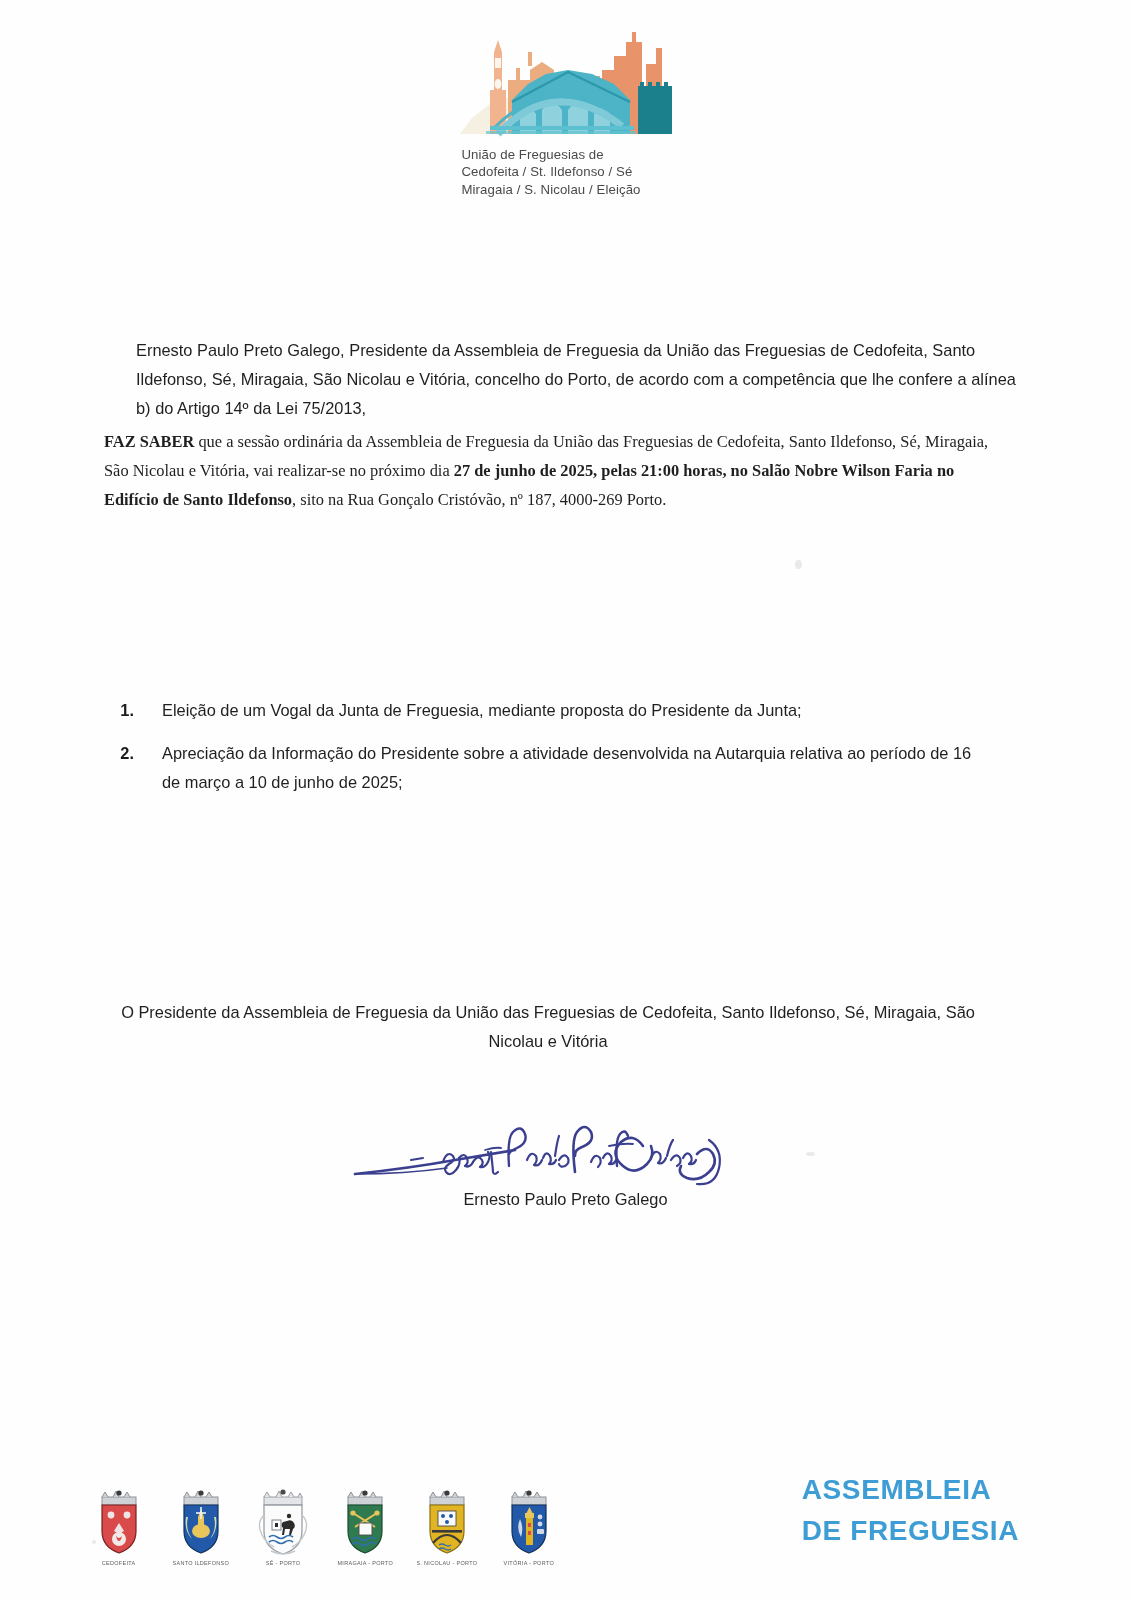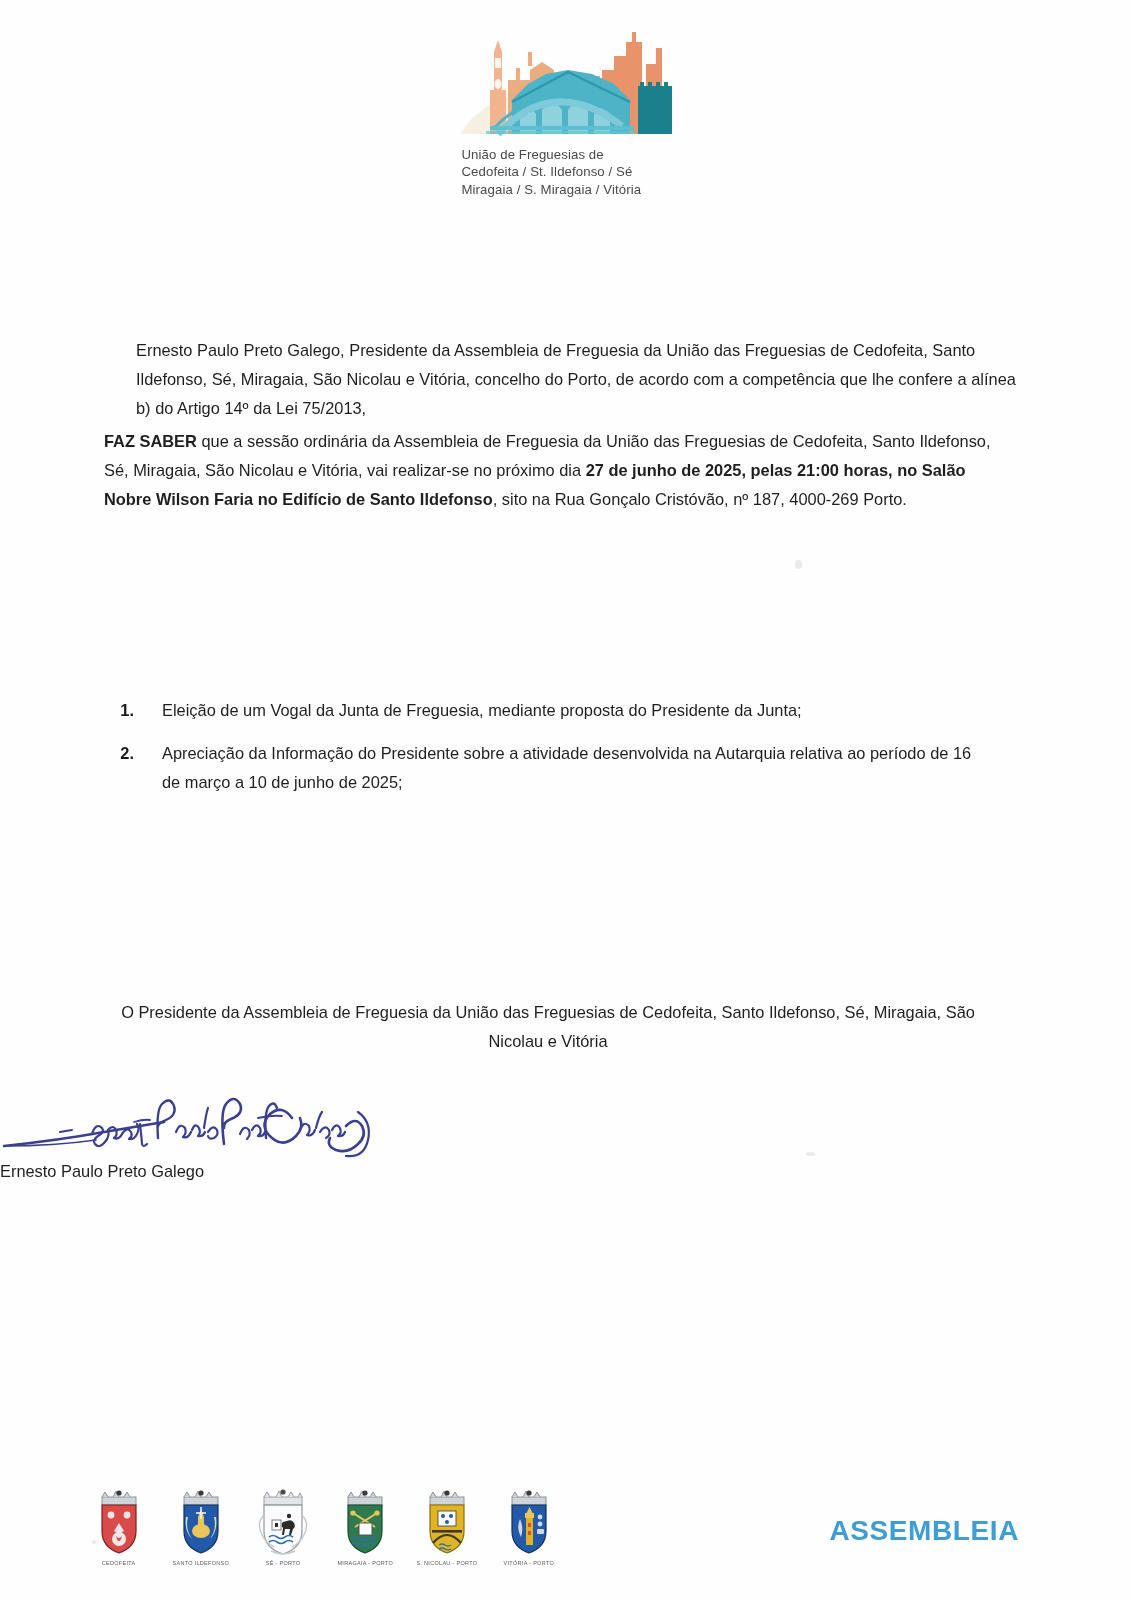--- a/index.html
+++ b/index.html
@@ -86,21 +86,21 @@
   .body-text {
     position: absolute;
     left: 104px;
     width: 888px;
     font-size: 16.4px;
     line-height: 29px;
     color: #1f1f1f;
     text-align: left;
   }
   #para-intro { top: 336px; margin-left: 32px; }
-  #para-fazsaber { top: 427px; }
+  #para-fazsaber { top: 427px; font-family: Liberation Serif, serif; }
   .body-text b { font-weight: bold; }
 
   
   .agenda {
     position: absolute;
     top: 696px;
     left: 104px;
     width: 888px;
   }
   .agenda-item {
@@ -142,26 +142,26 @@
     width: 888px;
     text-align: center;
     font-size: 16.4px;
     line-height: 29px;
     color: #1f1f1f;
   }
 
   
   .signature-wrap {
     position: absolute;
-    top: 1082px;
+    top: 1110px;
     left: 0;
     right: 0;
     display: flex;
     flex-direction: column;
-    align-items: flex-start;
+    align-items: center;
   }
   .signature-art {
     width: 430px;
     height: 78px;
     display: block;
   }
   .signature-name {
     margin-top: 2px;
     font-size: 16.4px;
     color: #1f1f1f;
@@ -250,21 +250,21 @@
 
       <rect x="40" y="104" width="144" height="4" fill="#5cc0d0"></rect>
 
       <path d="M188 112 L188 64 L190 64 L190 60 L194 60 L194 64 L198 64 L198 60 L202 60 L202 64 L206 64 L206 60 L210 60 L210 64 L214 64 L214 60 L218 60 L218 64 L222 64 L222 112 Z" fill="#1c7f8c"></path>
 
       <rect x="36" y="109" width="150" height="3" fill="#64c3d2" opacity=".7"></rect>
     </svg>
     <div class="logo-caption">
       <span>União de Freguesias de</span>
       <span>Cedofeita / St. Ildefonso / Sé</span>
-      <span>Miragaia / S. Miragaia / Vitória</span>
+      <span>Miragaia / S. Nicolau / Eleição</span>
     </div>
   </div>
 
 
   <div class="body-text" id="para-intro">Ernesto Paulo Preto Galego, Presidente da Assembleia de Freguesia da União das Freguesias de Cedofeita, Santo Ildefonso, Sé, Miragaia, São Nicolau e Vitória, concelho do Porto, de acordo com a competência que lhe confere a alínea b) do Artigo 14º da Lei 75/2013,</div>
 
   <div class="body-text" id="para-fazsaber"><b>FAZ SABER</b><span> que a sessão ordinária da Assembleia de Freguesia da União das Freguesias de Cedofeita, Santo Ildefonso, Sé, Miragaia, São Nicolau e Vitória, vai realizar-se no próximo dia </span><b>27 de junho de 2025, pelas 21:00 horas, no Salão Nobre Wilson Faria no Edifício de Santo Ildefonso</b><span>, sito na Rua Gonçalo Cristóvão, nº 187, 4000-269 Porto.</span></div>
 
 
   <div class="agenda">
@@ -478,16 +478,17 @@
             </g>
           </g>
         </svg>
         <div class="crest-label">VITÓRIA - PORTO</div>
       </div>
 
     </div>
 
     <div class="footer-wordmark">
       <span>ASSEMBLEIA</span>
+      <span>DE FREGUESIA</span>
     </div>
   </div>
 
 </div>
 
 </body></html>

